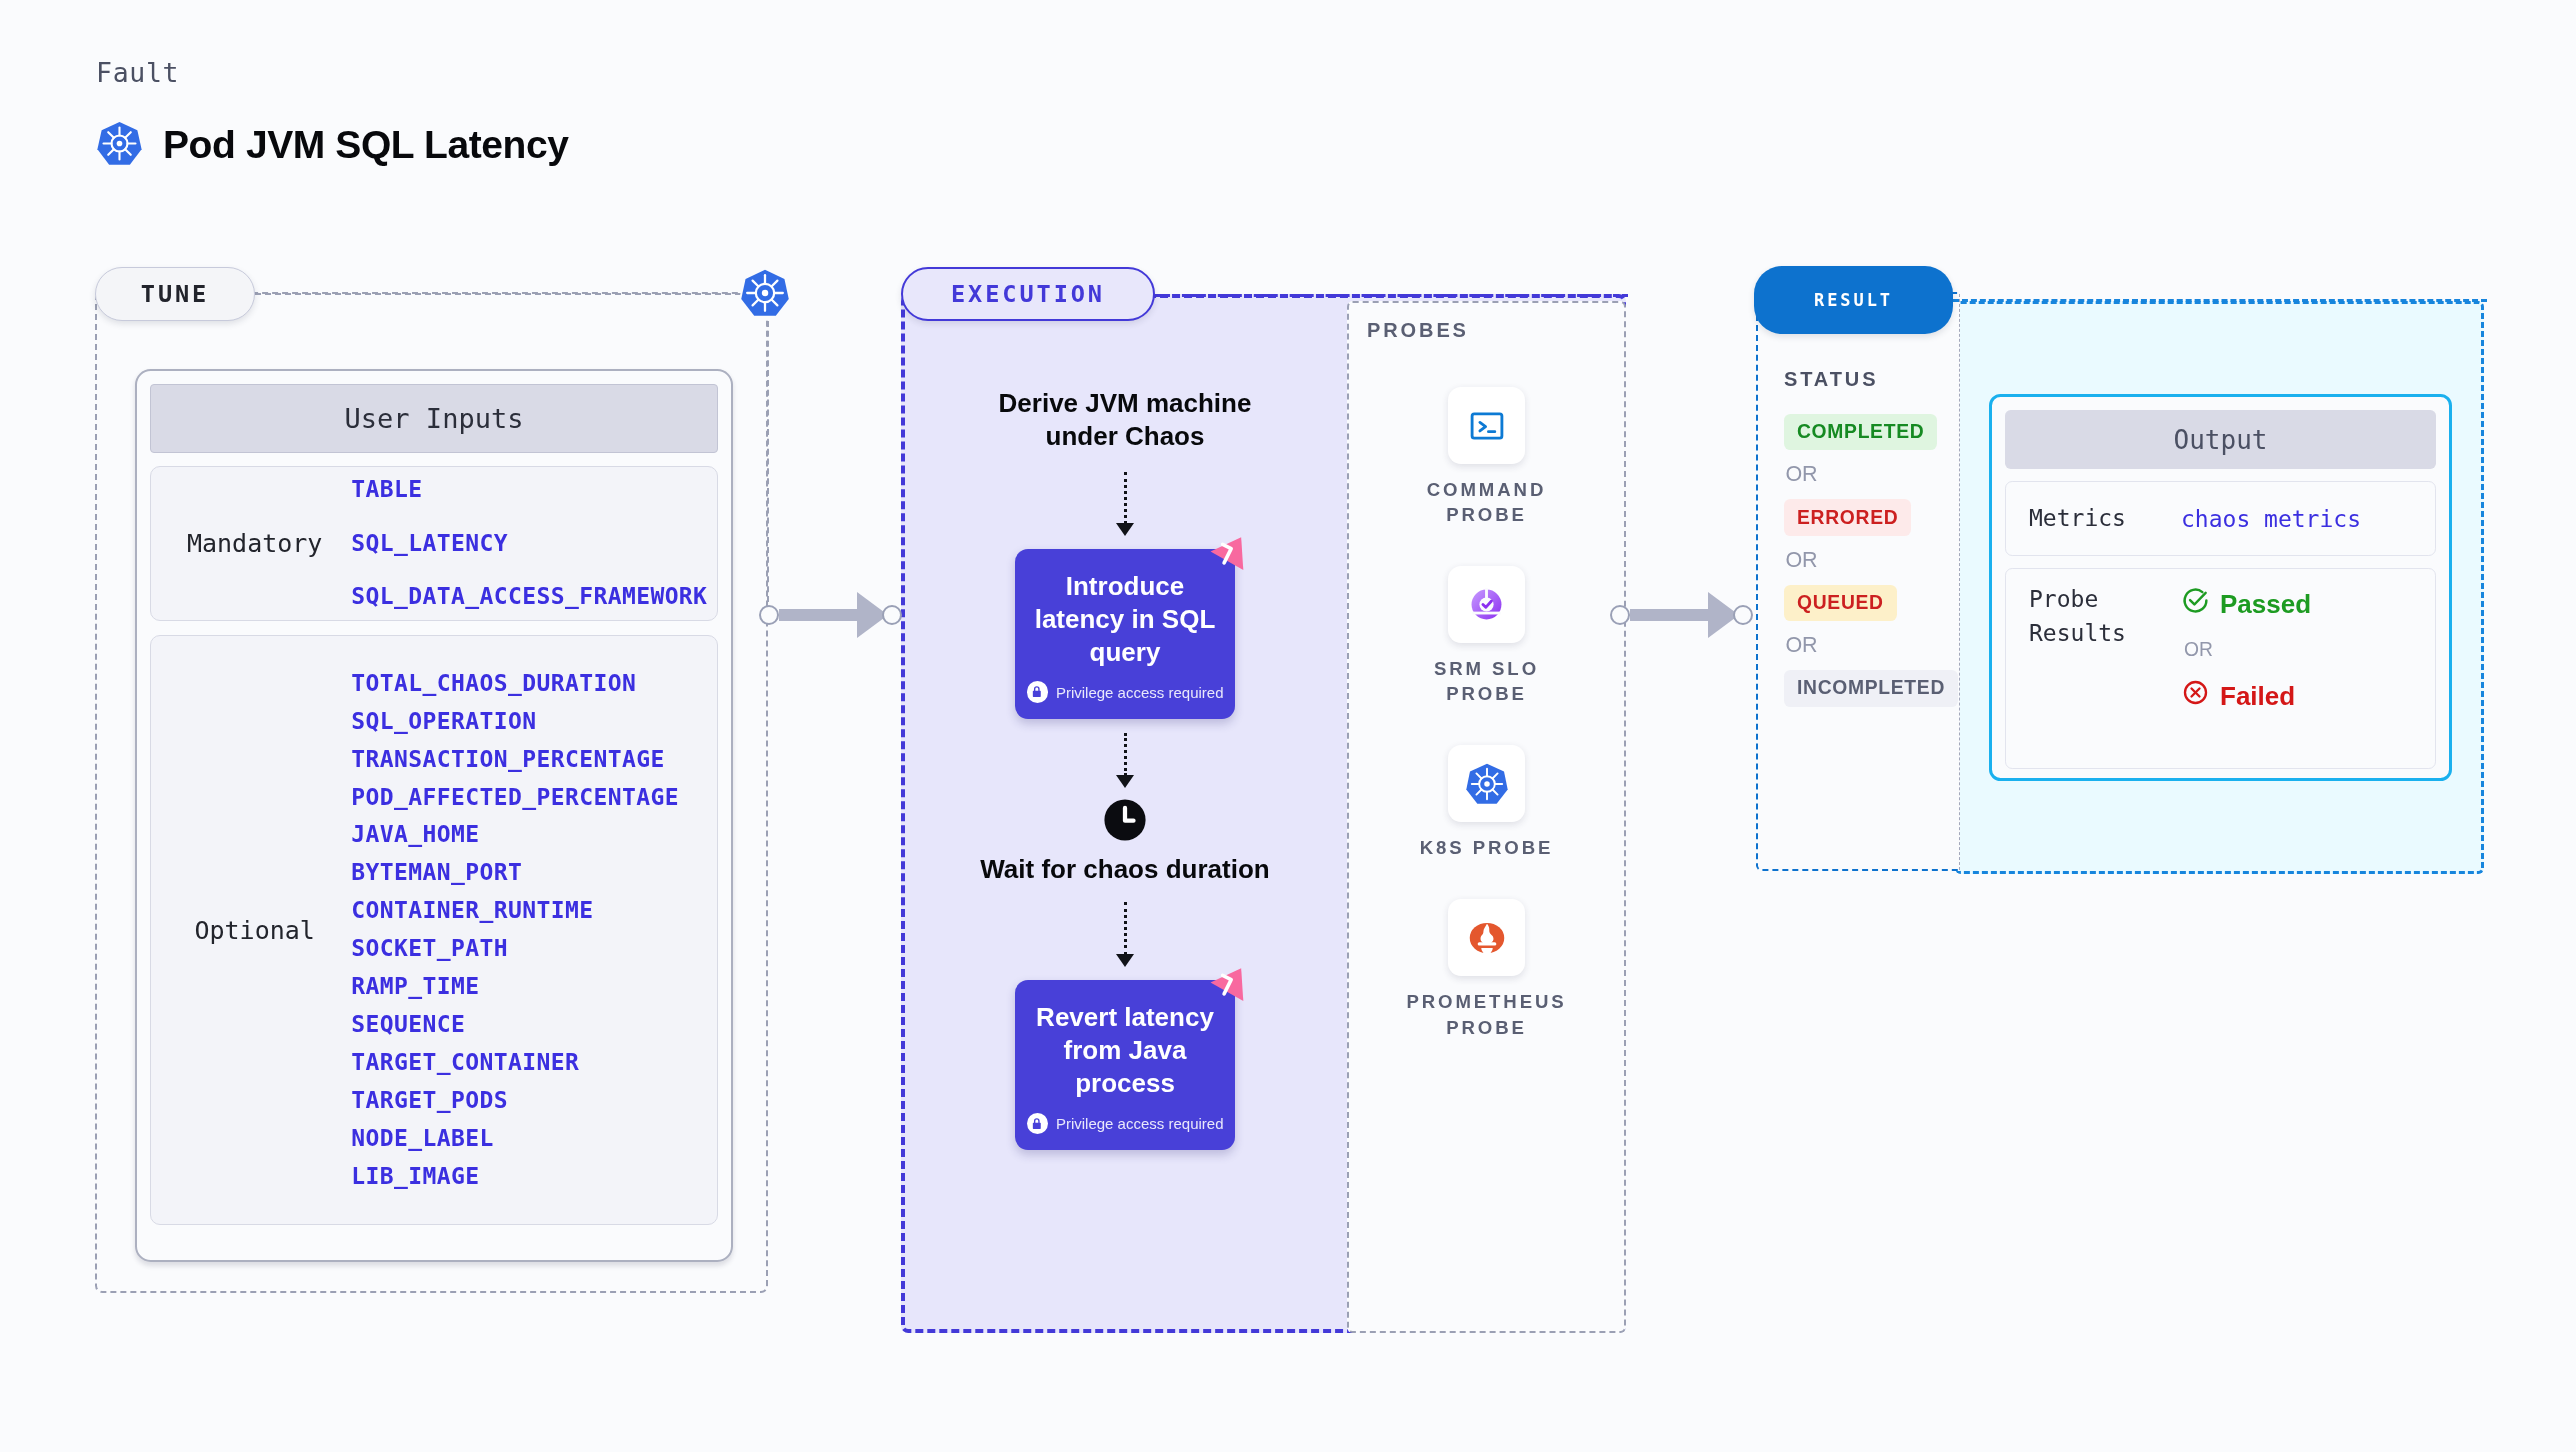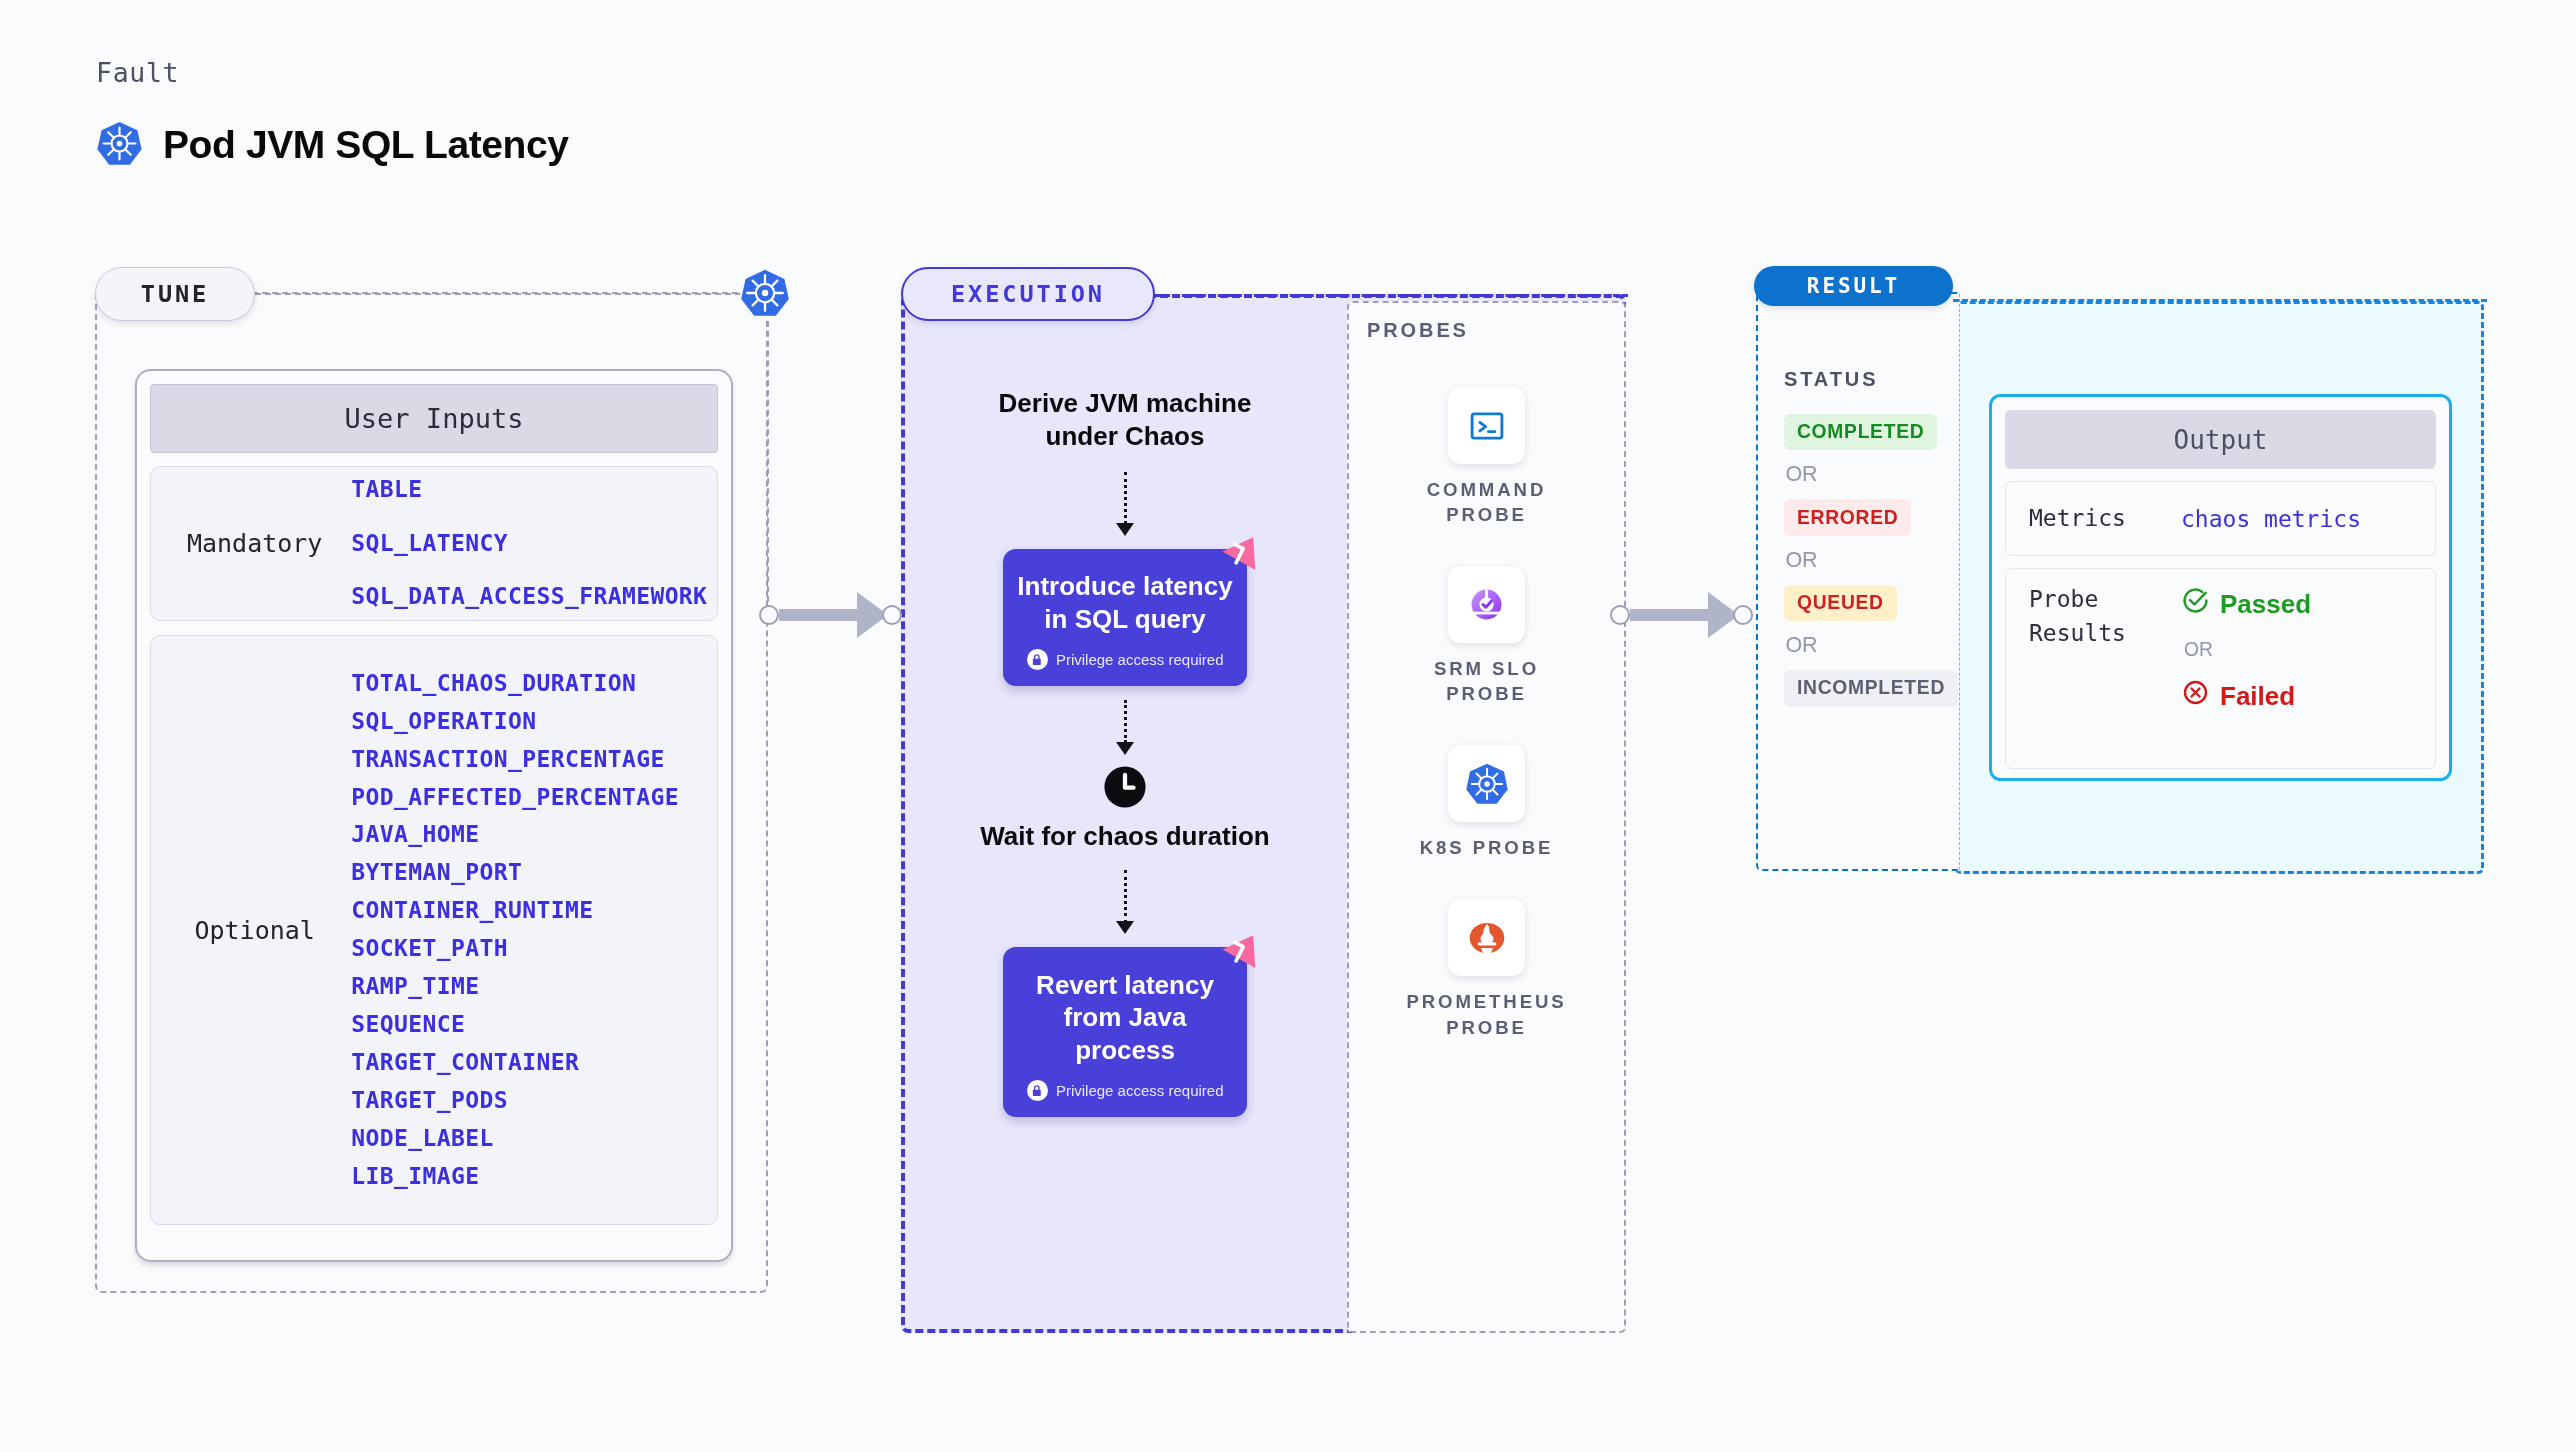--- a/index.html
+++ b/index.html
@@ -32,23 +32,23 @@
     color: #22242c; font-size: 23.6px;
     box-shadow: 0 2.9px 6.4px rgba(40,45,70,0.13);
   }
   .pill-exec {
     left: 901px; top: 267px; width: 254px; height: 54px;
     background: #e8e7fb; border: 2.1px solid #4339d8; border-radius: 27px;
     color: #4339d8; font-size: 23.6px;
     box-shadow: 0 2.9px 6.4px rgba(40,45,70,0.12);
   }
   .pill-result {
-    left: 1754px; top: 266px; width: 199px; height: 40px;
+    left: 1754px; top: 266px; width: 199px; height: 68px;
     background: #0d72ce; border-radius: 28px;
-    color: #ffffff; font-size: 21px;
+    color: #ffffff; font-size: 17px;
     box-shadow: 0 2.9px 6.4px rgba(40,45,70,0.13);
   }
 
   
   .dash-tune {
     position: absolute; left: 95px; top: 292px; width: 673px; height: 1001px;
     border: 2.1px dashed #9ba0b4; border-radius: 7.2px; background: transparent;
   }
   .dash-exec {
     position: absolute; left: 901px; top: 294px; width: 725px; height: 1039px;
@@ -132,21 +132,21 @@
   
   .exec-flow { position: absolute; left: 960px; top: 387px; width: 330px; display: flex; flex-direction: column; align-items: center; z-index: 10; }
   .exec-text { font-size: 26px; font-weight: 700; color: #08090c; text-align: center; line-height: 1.28; }
   .v-arrow { width: 2.9px; display: flex; flex-direction: column; align-items: center; }
   .v-arrow .shaft { width: 0; border-left: 3.6px dotted #111318; }
   .v-arrow .tip {
     width: 0; height: 0; border-left: 9.3px solid transparent; border-right: 9.3px solid transparent;
     border-top: 13.6px solid #111318; margin-top: -1.4px;
   }
   .exec-box {
-    position: relative; width: 244px; border-radius: 13px; background: #4840d8;
+    position: relative; width: 220px; border-radius: 13px; background: #4840d8;
     padding: 21.5px 11.5px 15.8px; text-align: center; box-shadow: 0 4.3px 10px rgba(45,40,120,0.22);
   }
   .exec-box-title { font-size: 26px; font-weight: 700; color: #ffffff; line-height: 1.26; }
   .exec-box-sub {
     margin-top: 13px; display: flex; align-items: center; justify-content: center; gap: 7.9px;
     font-size: 15px; color: #e9e8fb;
   }
   .lock-icon {
     width: 21.5px; height: 21.5px; border-radius: 50%; background: #ffffff; flex: none;
     display: flex; align-items: center; justify-content: center;

